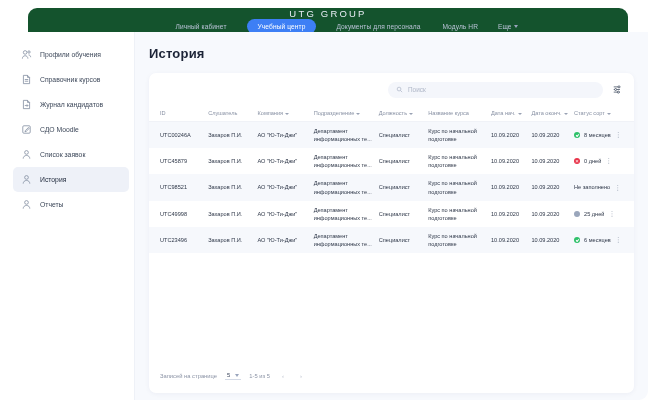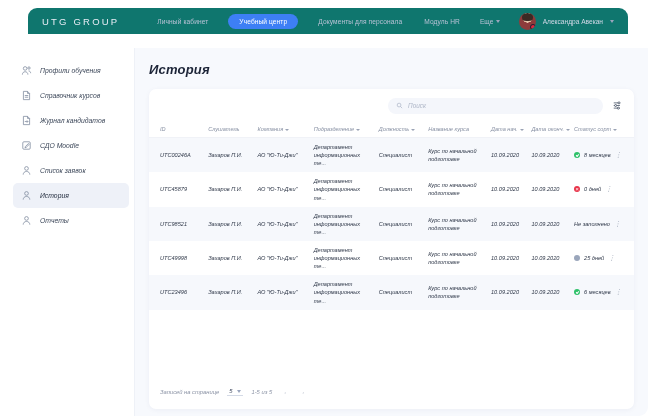--- a/index.html
+++ b/index.html
@@ -12,26 +12,27 @@
   .app {
     position: relative;
     width: 656px; height: 418px;
     background: #ffffff;
   }
 
   
   .navbar {
     position: absolute;
     left: 28px; top: 8px;
-    width: 600px; height: 26px;
-    background: #0f766e;
+    width: 600px; height: 34px;
+    background: #14532d;
     border-radius: 9px 9px 0 0;
     display: flex;
     align-items: center;
     padding: 0 14px;
+    flex-direction: column;
   }
   .logo {
     color: #e8ecf5;
     font-size: 9.5px;
     letter-spacing: 2.2px;
     font-weight: 400;
     white-space: nowrap;
   }
   .nav-items {
     display: flex;
@@ -84,24 +85,23 @@
   .avatar-badge {
     position: absolute; right: 0px; bottom: 0px;
     width: 6px; height: 6px; border-radius: 50%;
     background: #e0243c; border: 1px solid #171f36;
   }
   .user-name { color: #d2d9e8; font-size: 6.6px; white-space: nowrap; }
 
   
   .body-wrap {
     position: absolute;
-    left: 8px; top: 48px;
+    left: 8px; top: 32px;
     width: 640px; height: 368px;
     display: flex;
-    font-style: italic;
   }
   .sidebar {
     width: 127px;
     background: #ffffff;
     padding-top: 10px;
     border-right: 1px solid #eef1f7;
     border-radius: 0 0 0 9px;
   }
   .side-item {
     display: flex; align-items: center; gap: 8px;

